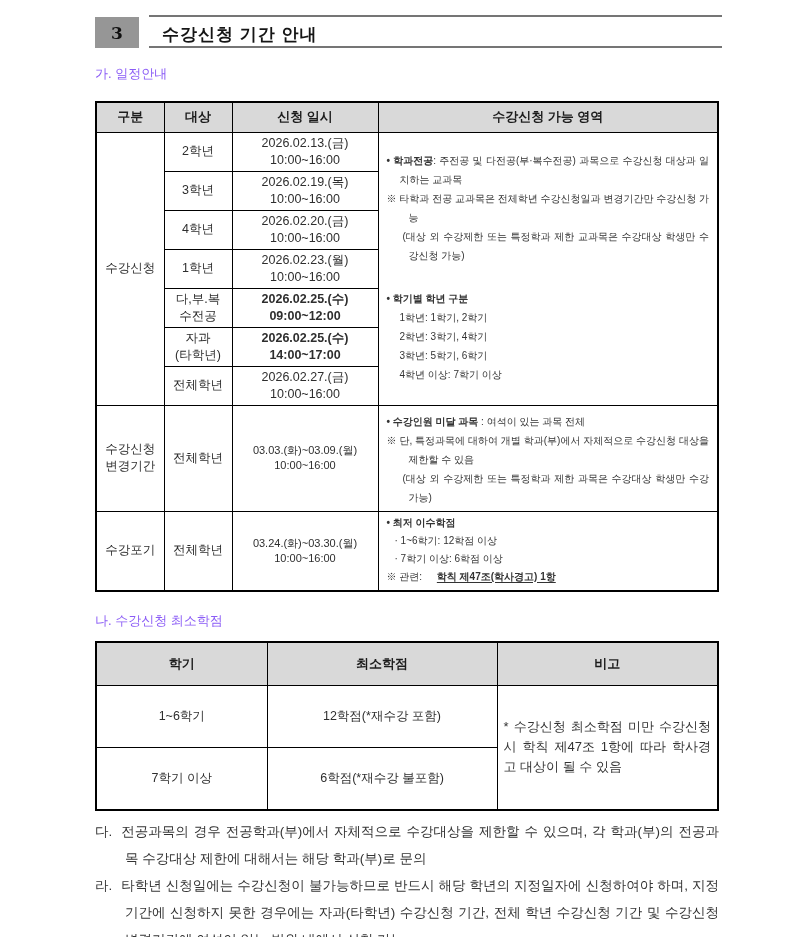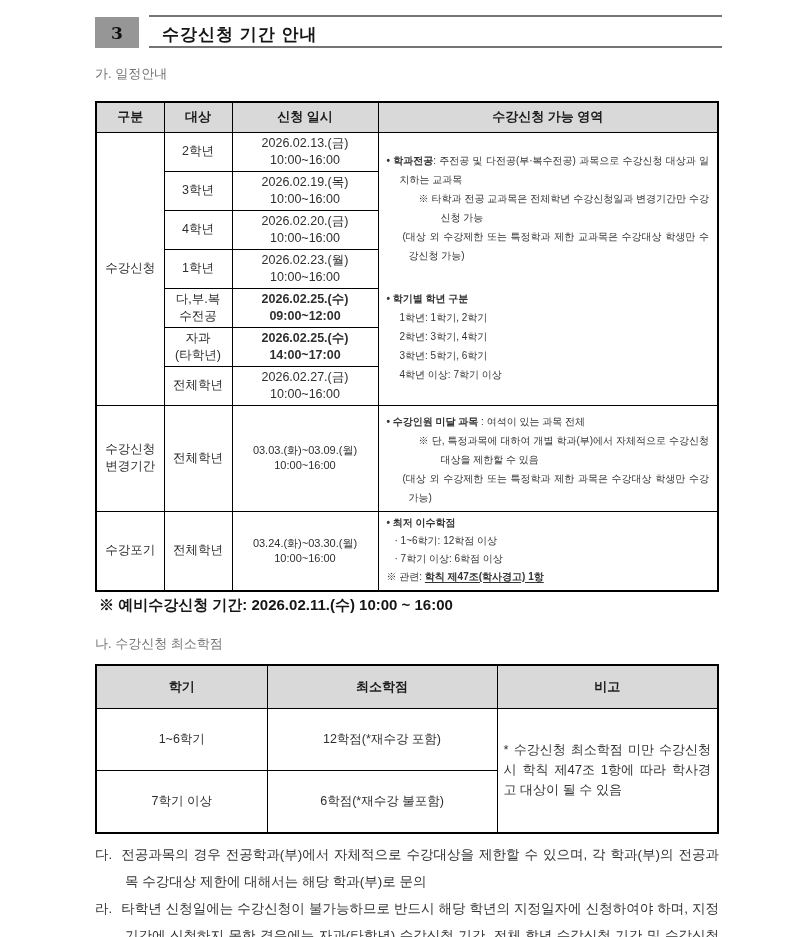--- a/index.html
+++ b/index.html
@@ -4,38 +4,38 @@
 <style>
   html,body { margin:0; padding:0; background:#ffffff; }
   .page {
     position:relative; width:793px; height:937px; background:#ffffff;
     font-family:"Liberation Sans", sans-serif; color:#2b2b2b;
     overflow:hidden; box-sizing:border-box;
     padding:15px 71px 0 95px;
   }
   .pre { white-space:pre-line; }
   .b { font-weight:bold; }
-  .u { text-decoration:underline; text-underline-offset:2px; }
+  .u { text-decoration:underline; text-underline-offset:2px;margin-left:12px; }
 
   
   .title-row { display:flex; align-items:stretch; height:33px; }
   .badge {
     width:44px; height:31px; margin-top:2px; background:#969696;
     display:flex; align-items:center; justify-content:center;
     font-family:"DejaVu Serif", serif; font-weight:bold; font-size:17px; color:#101010;
     flex:0 0 auto; margin-right:10px;
   }
   .title-box {
     flex:1; border-top:2px solid #757575; border-bottom:2px solid #757575;
     display:flex; align-items:flex-end; padding-left:13px;
   }
   .title-box .title { font-size:17px; font-weight:bold; color:#151515; letter-spacing:1px; }
 
   
-  .sub-heading { margin-top:17px; font-size:13px; color:#737373; height:16px; }
+  .sub-heading { margin-top:17px; font-size:13px; color:#8b5cf6; height:16px; }
 
   
   table { border-collapse:collapse; table-layout:fixed; width:622px; border:2px solid #000; }
   th, td { border:1px solid #000; box-sizing:border-box; }
   th {
     background:#d9d9d9; font-size:13px; font-weight:bold; color:#1c1c1c;
     text-align:center; vertical-align:middle; padding:2px;
   }
   td { font-size:12.5px; text-align:center; vertical-align:middle; padding:2px; color:#2e2e2e; }
   .t1 { margin-top:20px; }
@@ -46,21 +46,21 @@
   .dt { line-height:1.35; }
   .dt.small { font-size:11px; padding:0; }
   .notes {
     text-align:left; vertical-align:top; padding:6px 8px 4px 8px;
     font-size:10px; line-height:19px; color:#333;
   }
   .notes .p { text-align:justify; word-break:break-all; }
   .notes-reg { padding-top:18px; }
   .gap-top { margin-top:24px; }
   .hang-b { padding-left:13px; text-indent:-13px; }
-  .hang-n { padding-left:22px; text-indent:-22px;margin-left:32px; }
+  .hang-n { padding-left:22px; text-indent:-22px; }
   .ind22 { padding-left:22px; }
   .ind13 { padding-left:13px; }
   .ind8  { padding-left:8px; }
   .notes-drop { line-height:18px; vertical-align:middle; padding-top:2px; }
 
   .pre-note { margin-top:4px; font-size:15px; font-weight:bold; color:#161616; height:19px; padding-left:4px; }
 
   .t2 { margin-top:13px; }
   .t2 tr.head { height:44px; }
   .t2 tr.r { height:62px; }
@@ -174,21 +174,20 @@
         <td class="notes notes-drop">
           <div class="b">• 최저 이수학점</div>
           <div class="ind8">· 1~6학기: 12학점 이상</div>
           <div class="ind8">· 7학기 이상: 6학점 이상</div>
           <div><span>※ 관련: </span><span class="b u">학칙 제47조(학사경고) 1항</span></div>
         </td>
       </tr>
     </tbody>
   </table>
 
-  <div class="pre-note">※ 예비수강신청 기간: 2026.02.11.(수) 10:00 ~ 16:00</div>
 
   <div class="sub-heading" style="margin-top:20px;">나. 수강신청 최소학점</div>
 
   <table class="t2">
     <colgroup>
         <col style="width:171px">
         <col style="width:230px">
         <col style="width:221px">
       </colgroup>
     <tbody>

